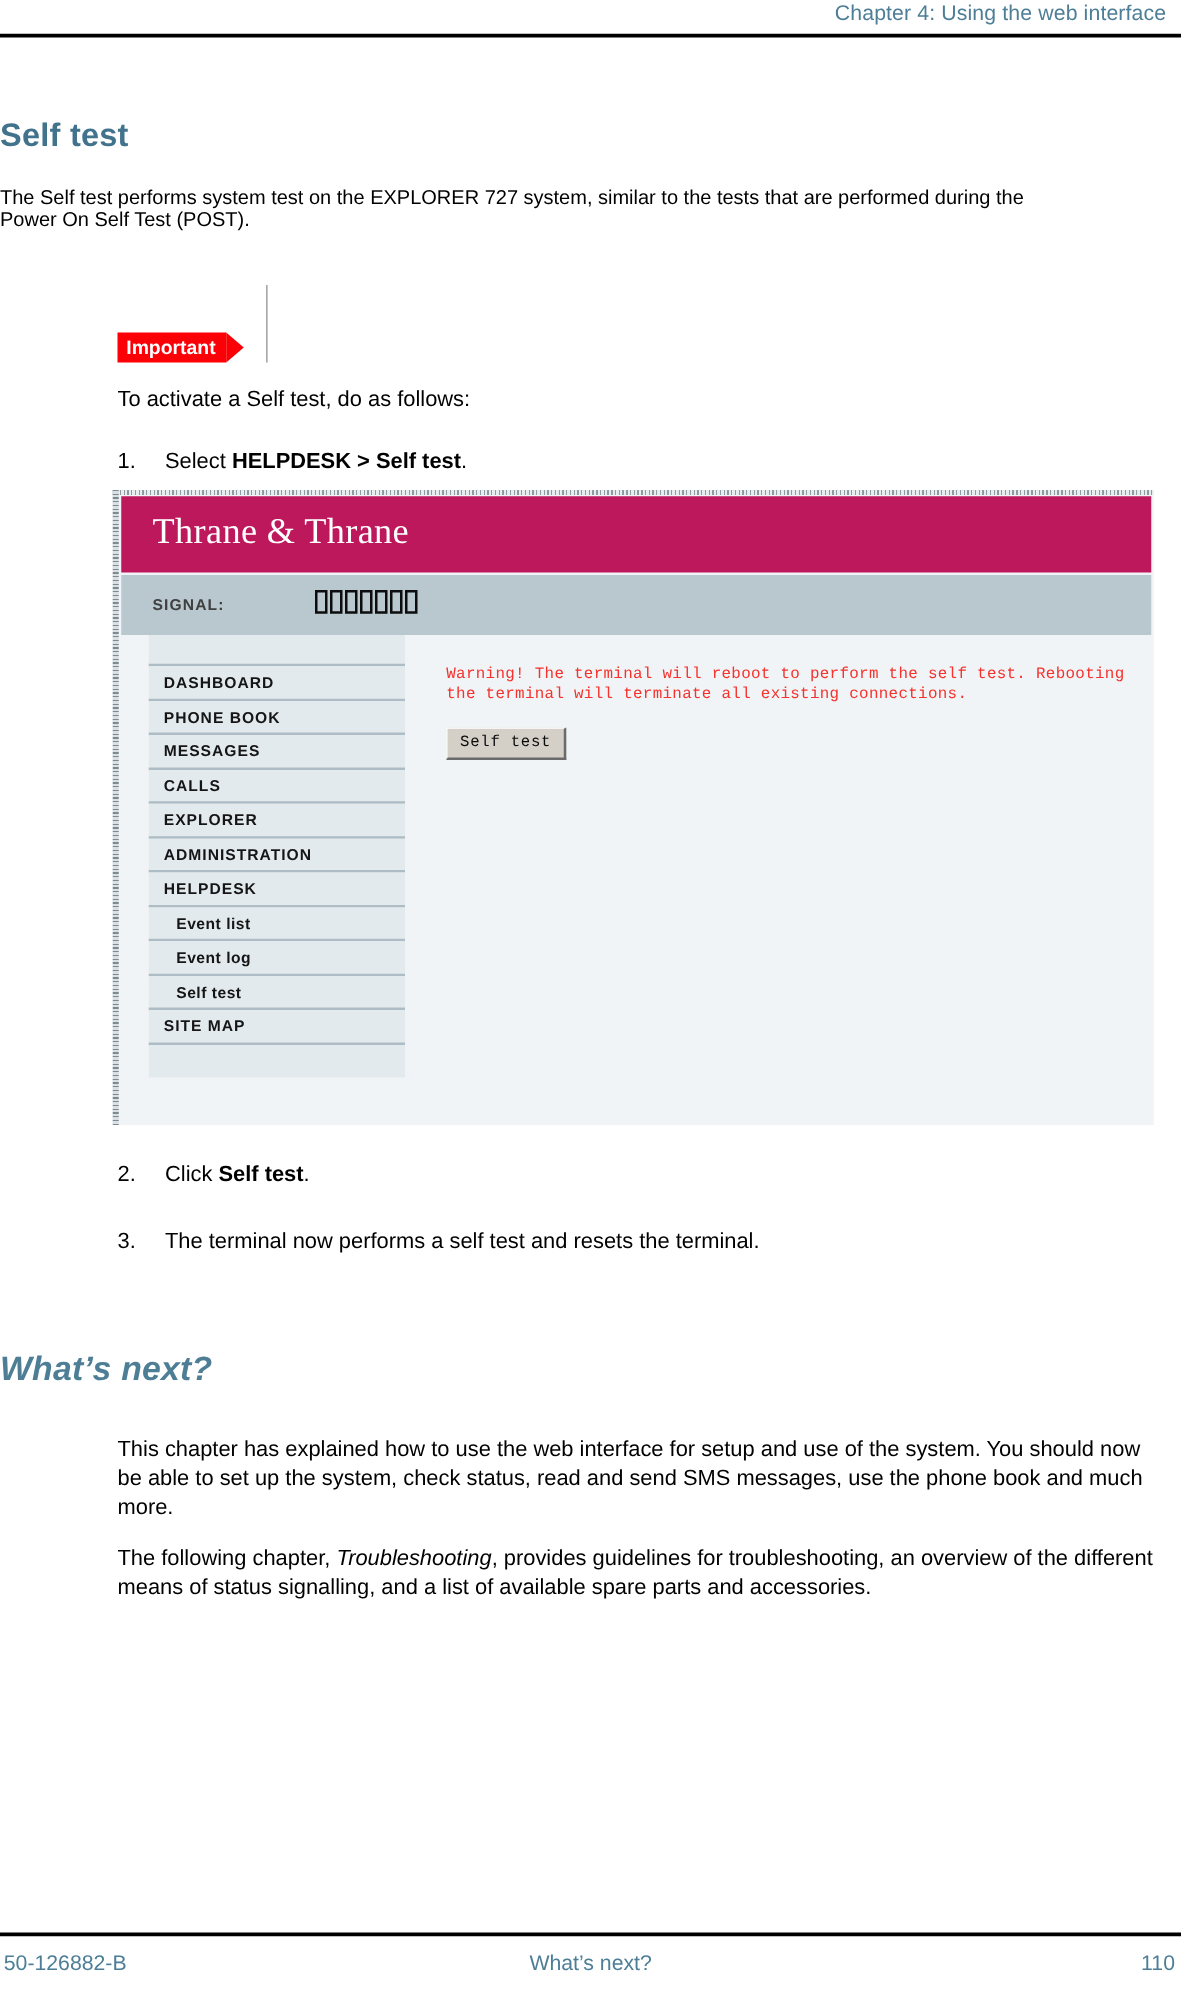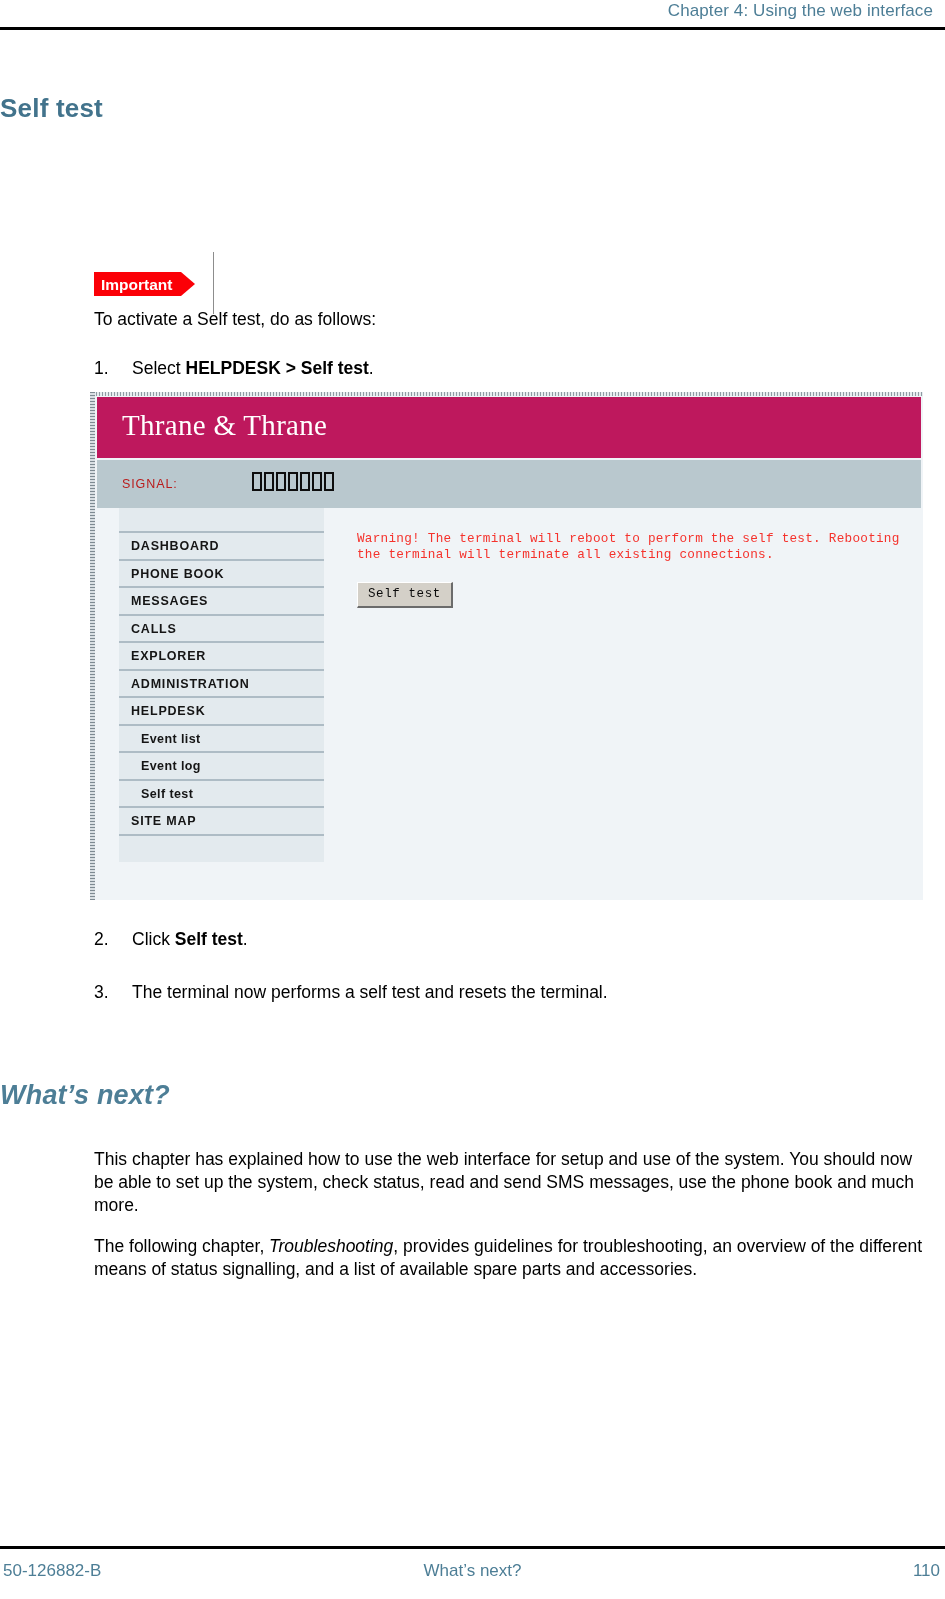--- a/index.html
+++ b/index.html
@@ -63,22 +63,21 @@
 
   .para-intro { top: 150px; position: absolute; width: 820px; }
 
   
   .note-block {
     position: absolute;
     top: 228px;
     left: 94px;
     width: 828px;
     display: flex;
-    align-items: center;
-    margin-top: 24px;
+    align-items: flex-end;
   }
   .note-badge {
     position: relative;
     background: #fb0007;
     color: #ffffff;
     font-size: 15.5px;
     font-weight: bold;
     line-height: 1;
     padding: 5px 9px 6px 7px;
     margin-top: 1px;
@@ -212,23 +211,23 @@
     top: 63px;
     width: 824px;
     height: 48px;
     background: #b9c8ce;
   }
   .signal-label {
     position: absolute;
     left: 25px;
     top: 17px;
     font-size: 12.5px;
-    font-weight: normal;
+    font-weight: bold;
     letter-spacing: 0.9px;
-    color: #b91c1c;
+    color: #404040;
   }
   .signal-meter {
     position: absolute;
     left: 155px;
     top: 12px;
     display: flex;
     gap: 2px;
   }
   .signal-meter .bar {
     width: 10px;
@@ -378,20 +377,21 @@
 
 <div class="page">
 
   <div class="page-header">
     <div class="hdr-text">Chapter 4: Using the web interface</div>
   </div>
   <div class="rule-top"></div>
 
   <div class="h1-self-test">Self test</div>
 
+  <div class="para-intro body">The Self test performs system test on the EXPLORER 727 system, similar to the tests that are performed during the Power On Self Test (POST).</div>
 
   <div class="note-block">
     <div class="note-badge">Important</div>
     <div class="note-divider"></div>
   </div>
 
   <div class="para-activate">To activate a Self test, do as follows:</div>
 
   <div class="step step-1">
     <span class="num">1.</span>

